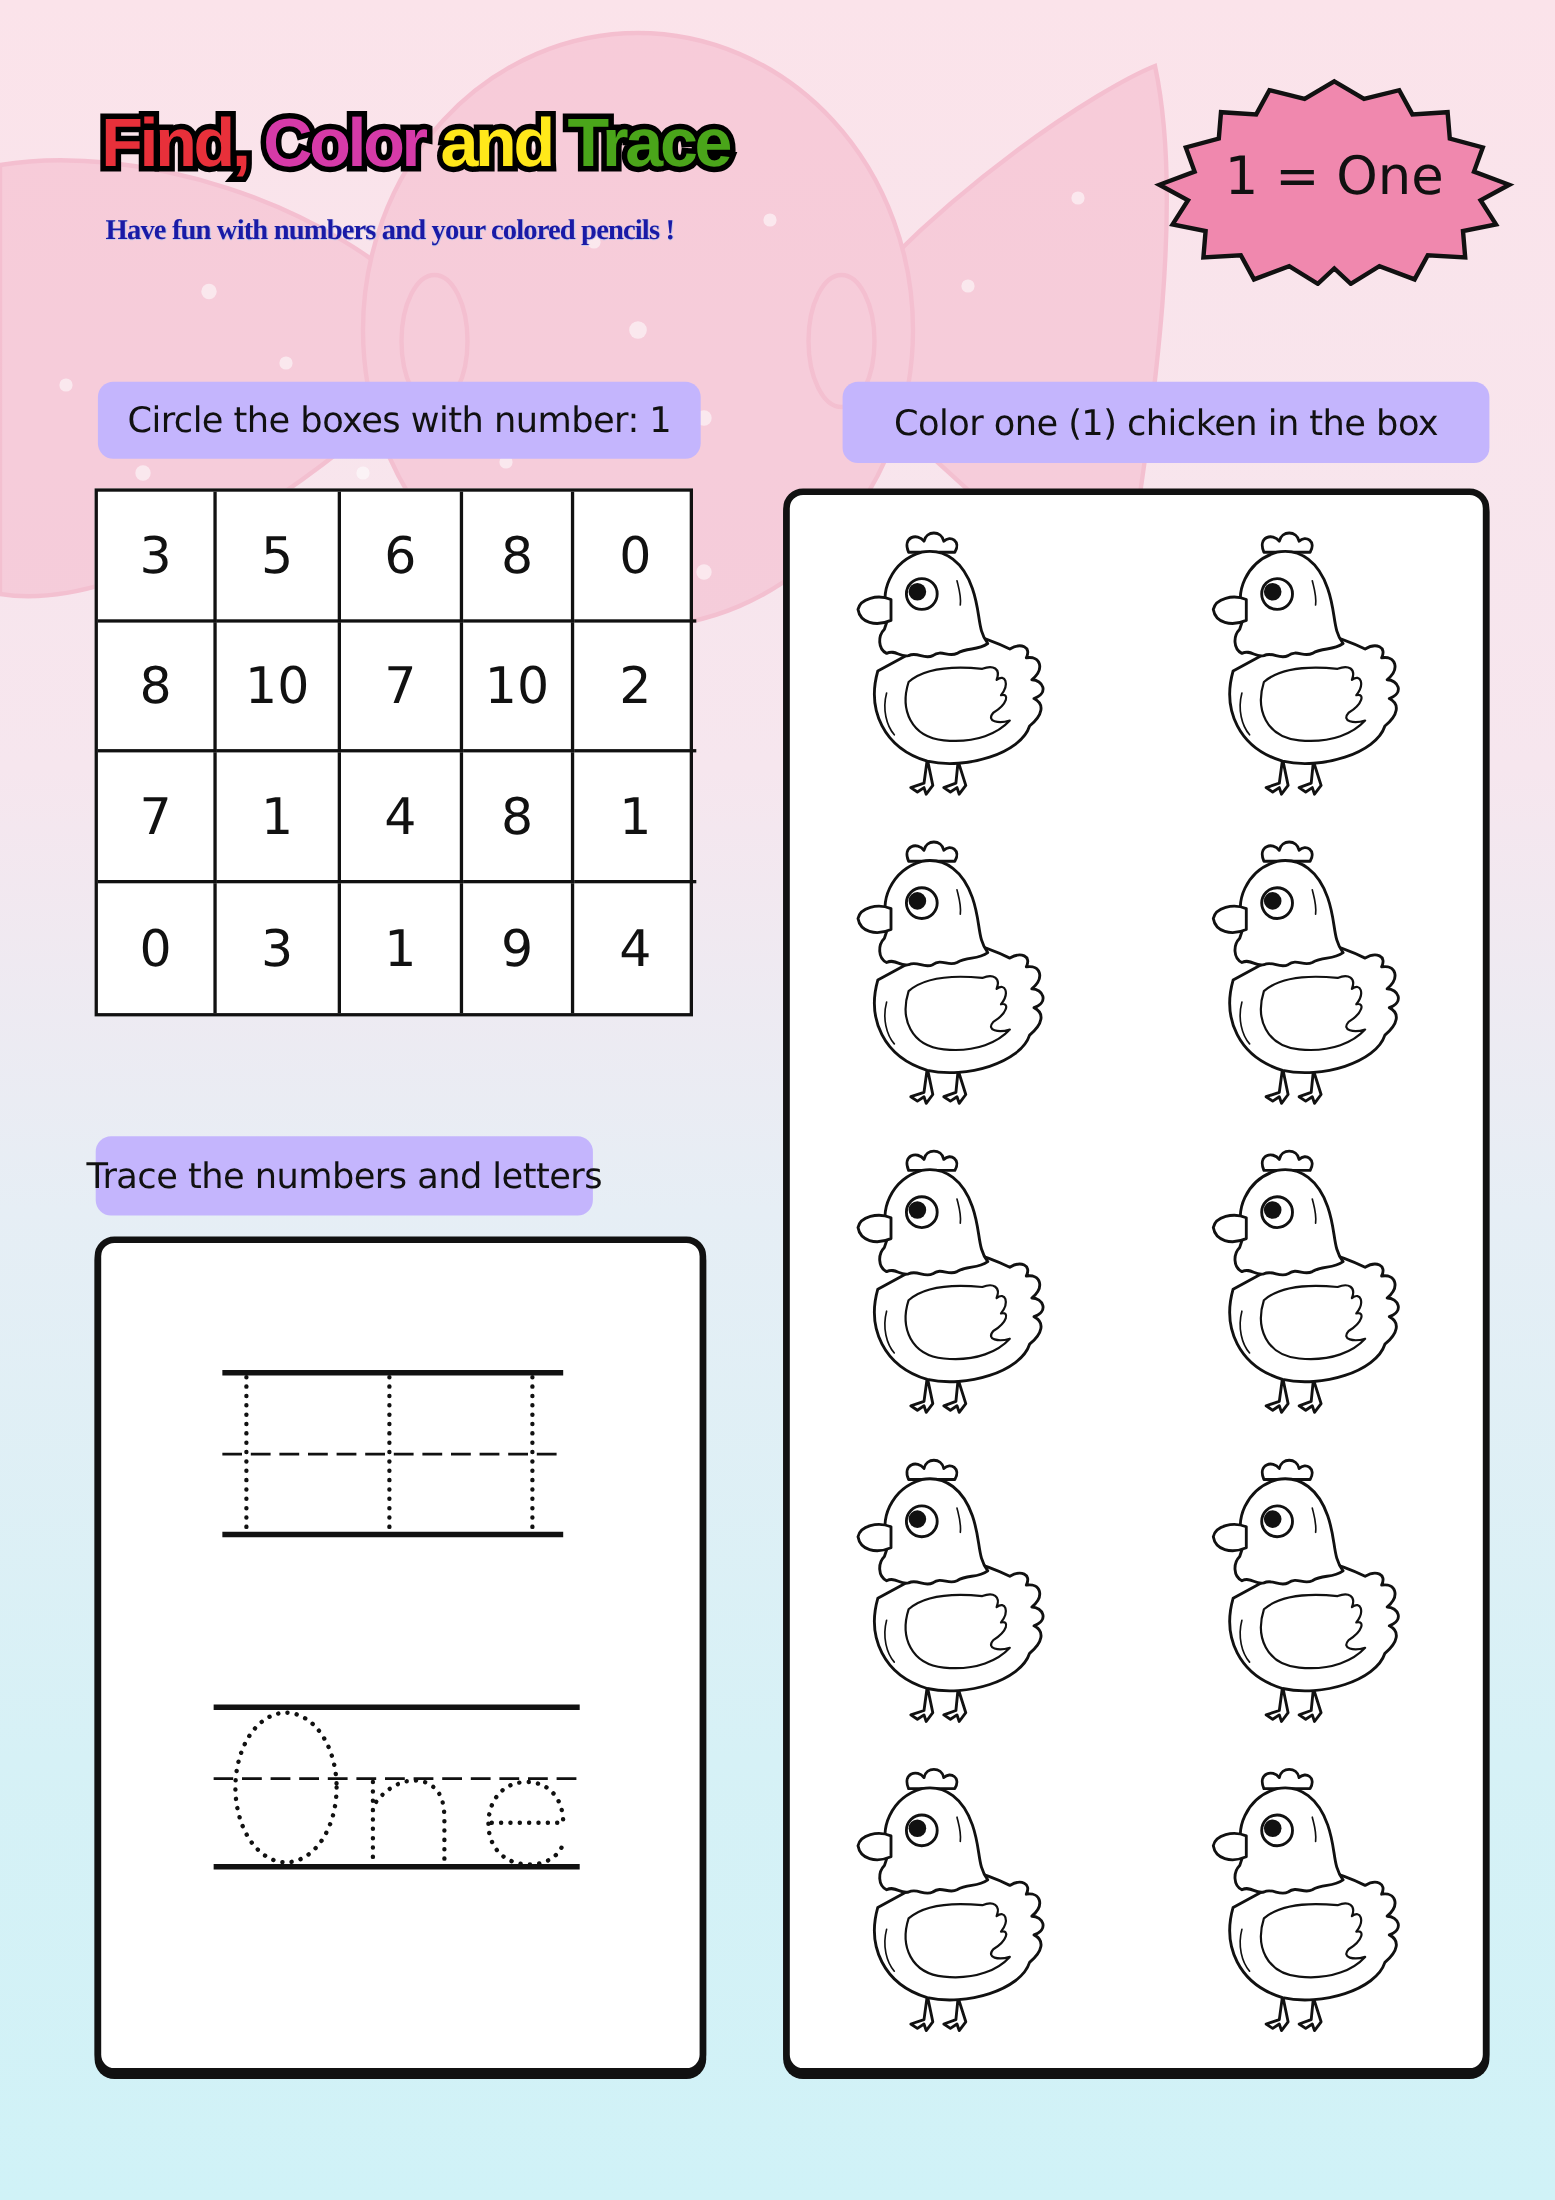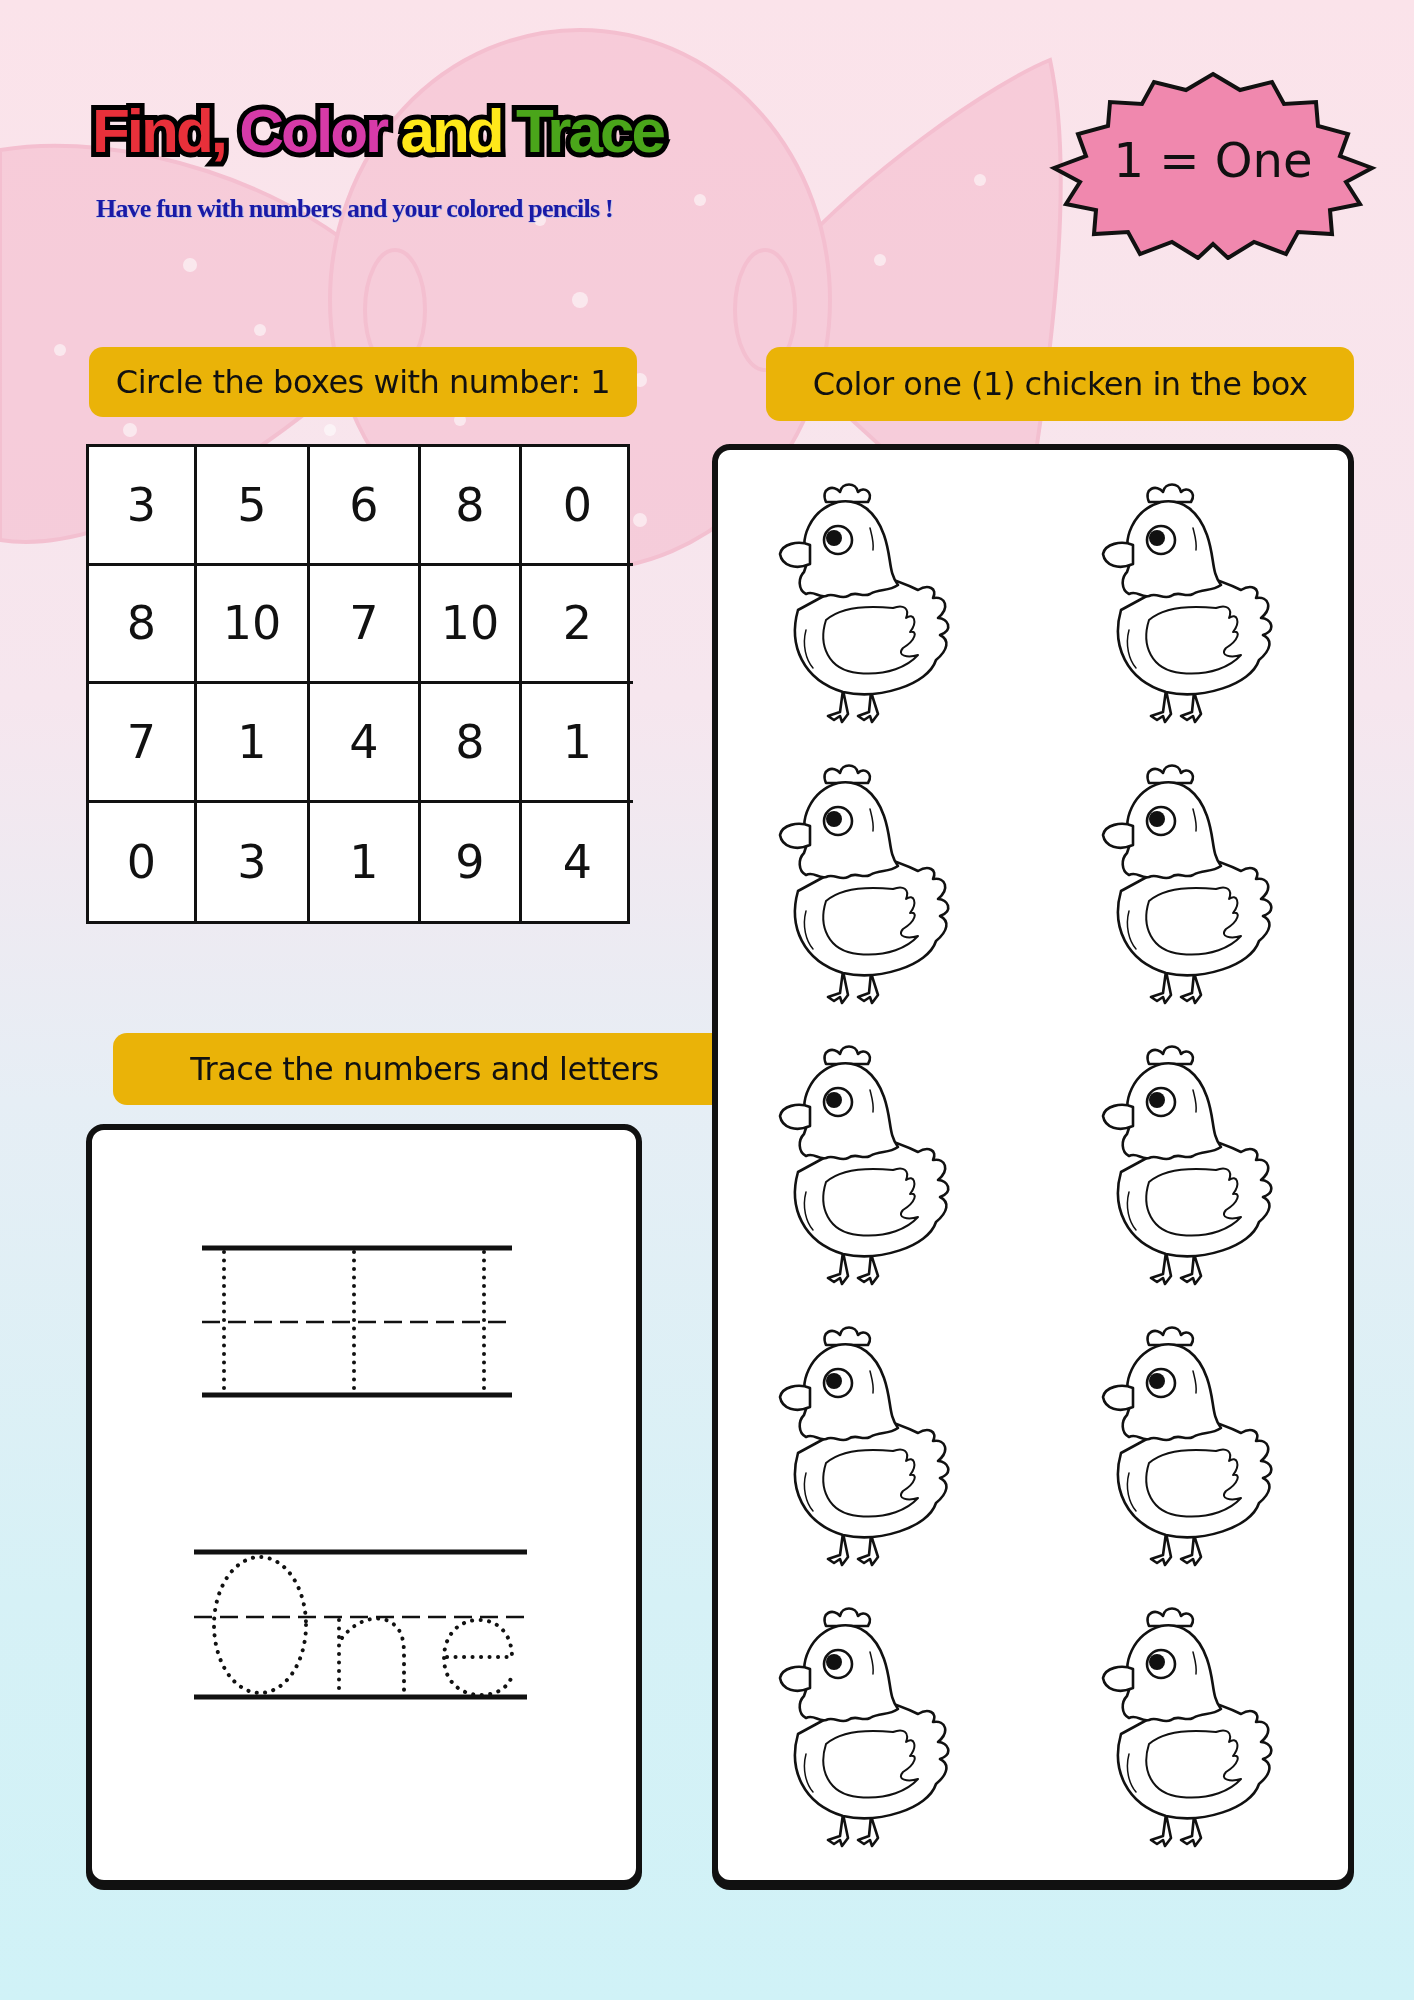--- a/index.html
+++ b/index.html
@@ -28,21 +28,21 @@
   }
   .badge { position: absolute; left: 1048px; top: 60px; width: 330px; height: 200px; text-align: right; }
   .badge svg { position: absolute; left: 0; top: 0; }
   .badge-text {
     position: absolute; left: 0; top: 0; width: 100%; height: 100%;
     display: flex; align-items: center; justify-content: center;
     font-family: "DejaVu Sans", sans-serif; font-size: 48px; color: #111;
   }
 
   .label {
-    position: absolute; background: #eab308; border-radius: 14px;
+    position: absolute; background: #c4b5fd; border-radius: 14px;
     font-family: "DejaVu Sans", sans-serif; font-size: 32px; color: #111;
     display: flex; align-items: center; justify-content: center;
     letter-spacing: -0.5px; white-space: nowrap;
   }
 
   .grid {
     position: absolute; left: 86px; top: 444px; width: 544px; height: 480px;
     display: grid;
     grid-template-columns: 108px 113px 111px 101px 111px;
     grid-template-rows: repeat(4, 1fr);
@@ -107,21 +107,21 @@
 <div class="badge">
   <svg width="330" height="200" viewBox="0 0 330 200">
     <polygon fill="#f088ae" stroke="#111" stroke-width="4" stroke-linejoin="miter" points="
       165,14 192,30 224,22 236,44 268,42 270,66 300,74 292,96 324,108 298,122 312,144 282,150 284,174 250,172 238,194 206,182 180,198 165,184 150,198 124,182 92,194 80,172 46,174 48,150 18,144 32,122 6,108 38,96 30,74 60,66 62,42 94,44 106,22 138,30"></polygon>
   </svg>
   <div class="badge-text">1 = One</div>
 </div>
 
 <div class="label" style="left:89px; top:347px; width:548px; height:70px;">Circle the boxes with number: 1</div>
 <div class="label" style="left:738px; top:347px; width:588px; height:74px;margin-left:28px;">Color one (1) chicken in the box</div>
-<div class="label" style="left:113px; top:1033px; width:623px; height:72px;">Trace the numbers and letters</div>
+<div class="label" style="left:87px; top:1033px; width:452px; height:72px;">Trace the numbers and letters</div>
 
 <div class="grid">
   <div class="cell">3</div>
   <div class="cell">5</div>
   <div class="cell">6</div>
   <div class="cell">8</div>
   <div class="cell c4">0</div>
 
   <div class="cell">8</div>
   <div class="cell">10</div>

